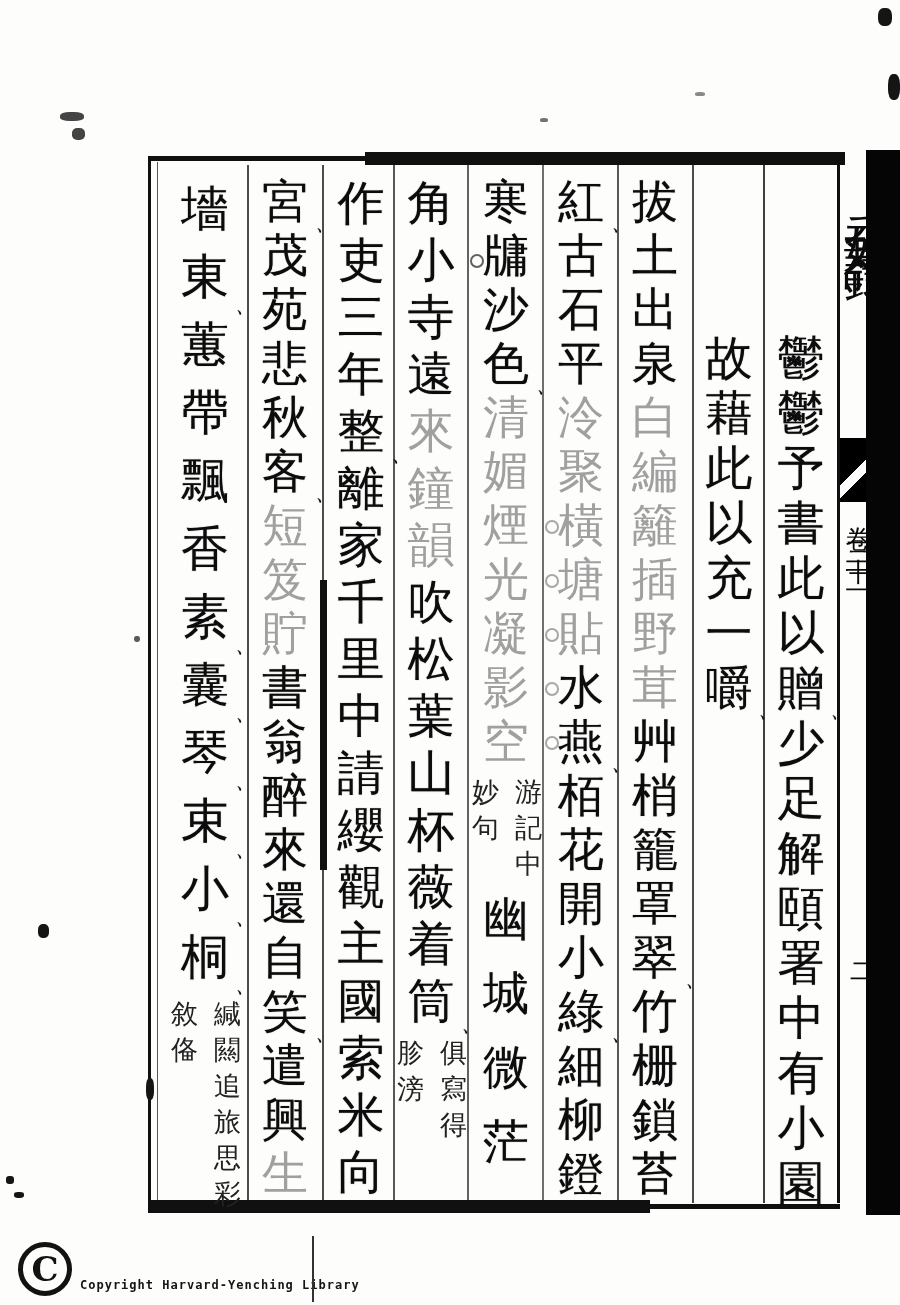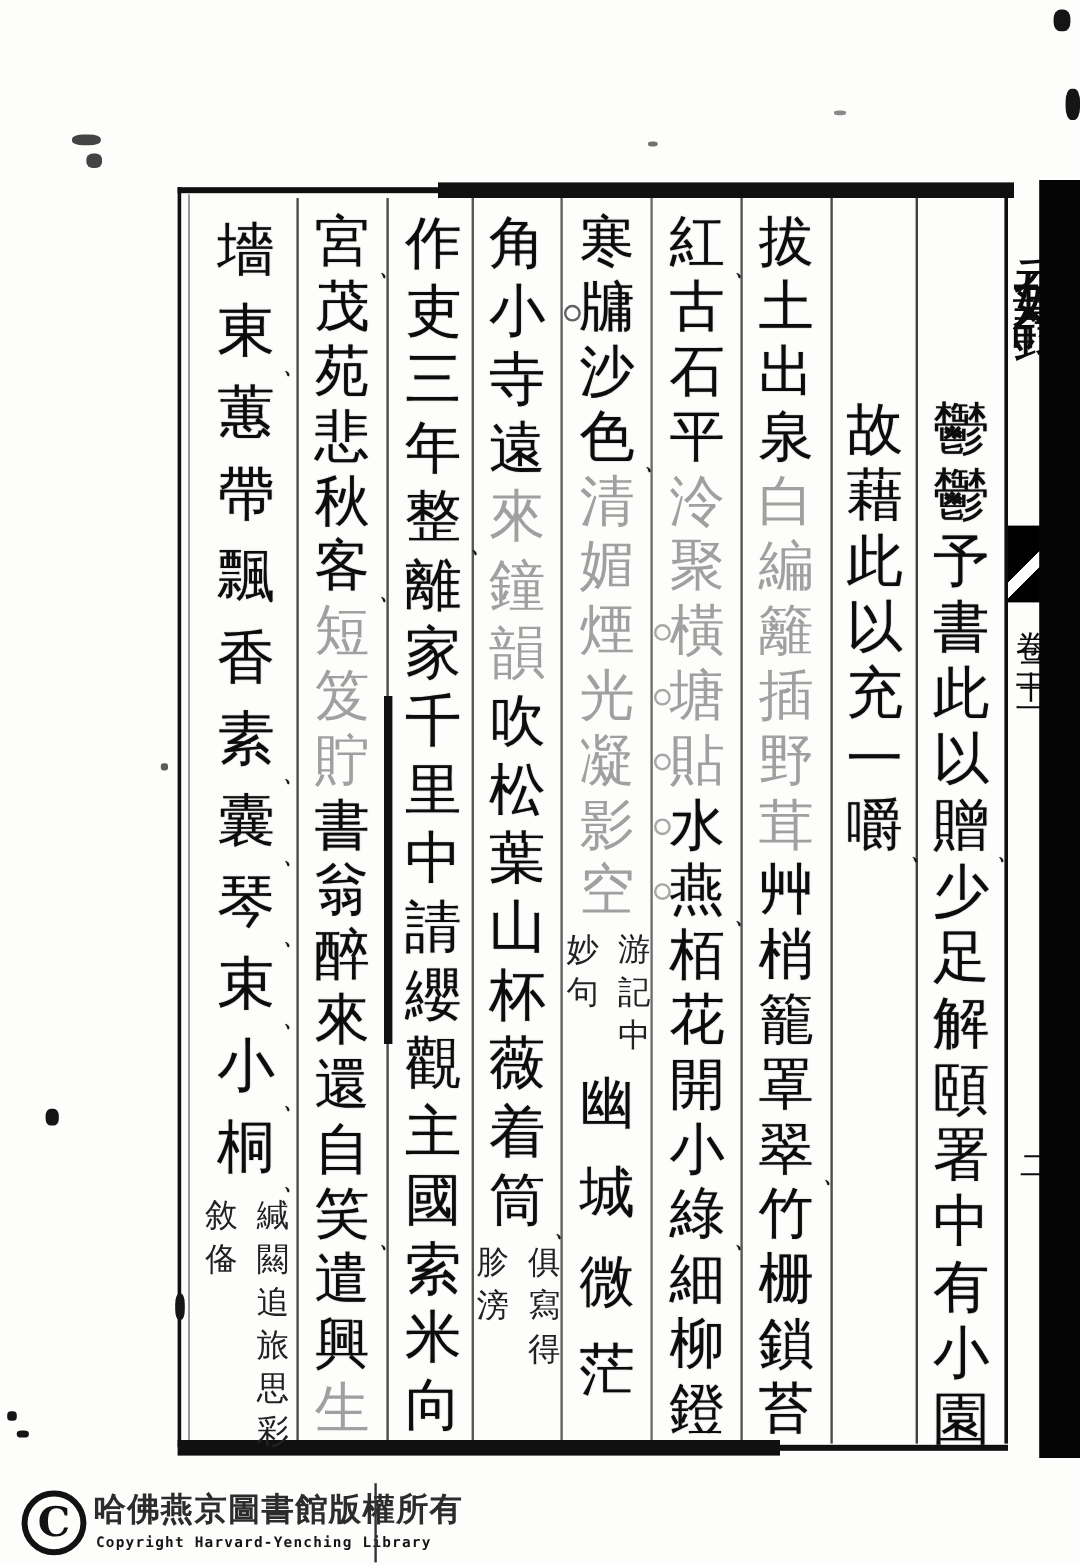--- a/index.html
+++ b/index.html
@@ -257,21 +257,20 @@
             <span class="glyph" style="font-size: 27px; height: 36px; line-height: 36px;">旅</span>
             <span class="glyph" style="font-size: 27px; height: 36px; line-height: 36px;">思</span>
             <span class="glyph" style="font-size: 27px; height: 36px; line-height: 36px;">彩</span>
           </div>
         </div>
       </div>
     </div>
 
   <div id="stamp">
     <div id="stamp-c">C</div>
-    <div id="stamp-cjk">哈佛燕京圖書館版權所有</div>
     <div id="stamp-en">Copyright Harvard-Yenching Library</div>
     <div id="stamp-divider"></div>
   </div>
 
   <div class="speck" style="left:878px;top:8px;width:14px;height:18px;"></div>
   <div class="speck" style="left:888px;top:74px;width:12px;height:26px;"></div>
   <div class="speck" style="left:60px;top:112px;width:24px;height:9px;opacity:.8;"></div>
   <div class="speck" style="left:72px;top:128px;width:13px;height:12px;opacity:.8;"></div>
   <div class="speck" style="left:38px;top:924px;width:11px;height:14px;"></div>
   <div class="speck" style="left:6px;top:1176px;width:8px;height:8px;"></div>

